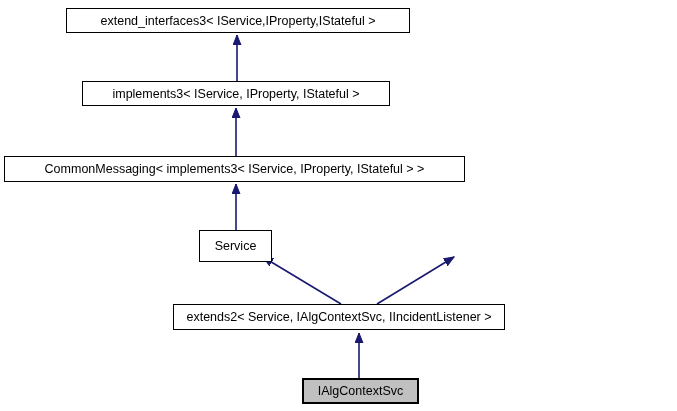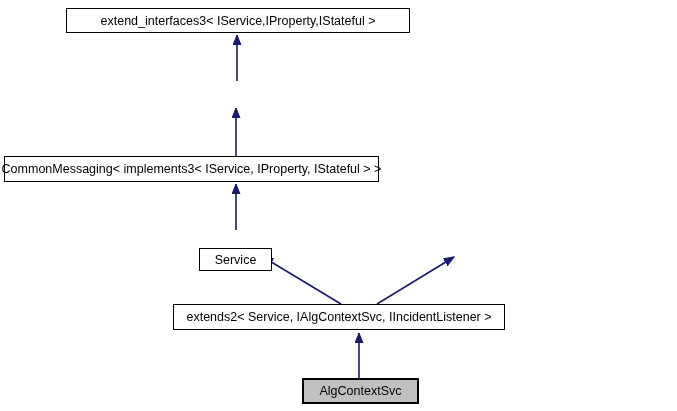--- a/index.html
+++ b/index.html
@@ -68,23 +68,24 @@
     <line class="edge-line" x1="237" y1="81" x2="237" y2="35" marker-end="url(#arrow)"></line>
     <line class="edge-line" x1="236" y1="156" x2="236" y2="108" marker-end="url(#arrow)"></line>
     <line class="edge-line" x1="236" y1="230" x2="236" y2="184" marker-end="url(#arrow)"></line>
     <line class="edge-line" x1="341" y1="304" x2="263" y2="257" marker-end="url(#arrow)"></line>
     <line class="edge-line" x1="377" y1="304" x2="454" y2="257" marker-end="url(#arrow)"></line>
     <line class="edge-line" x1="359" y1="378" x2="359" y2="333" marker-end="url(#arrow)"></line>
   </svg>
 
   <div class="node" style="left:66px;  top:8px;   width:344px; height:25px">extend_interfaces3&lt; IService,IProperty,IStateful &gt;</div>
 
+  <div class="node" style="left:82px;  top:81px;  width:308px; height:25px">implements3&lt; IService, IProperty, IStateful &gt;</div>
 
-  <div class="node" style="left:4px;   top:156px; width:375px; height:26px">CommonMessaging&lt; implements3&lt; IService, IProperty, IStateful &gt; &gt;</div>
+  <div class="node" style="left:4px;   top:156px; width:461px; height:26px">CommonMessaging&lt; implements3&lt; IService, IProperty, IStateful &gt; &gt;</div>
 
-  <div class="node" style="left:199px; top:248px; width:73px;  height:23px">Service</div>
+  <div class="node" style="left:199px; top:230px; width:73px;  height:32px">Service</div>
 
 
   <div class="node" style="left:173px; top:304px; width:332px; height:26px">extends2&lt; Service, IAlgContextSvc, IIncidentListener &gt;</div>
 
-  <div class="node selected" style="left:302px; top:378px; width:117px; height:26px">AlgContextSvc</div>
+  <div class="node selected" style="left:302px; top:378px; width:117px; height:26px">IAlgContextSvc</div>
 
 </div>
 
 </body></html>

